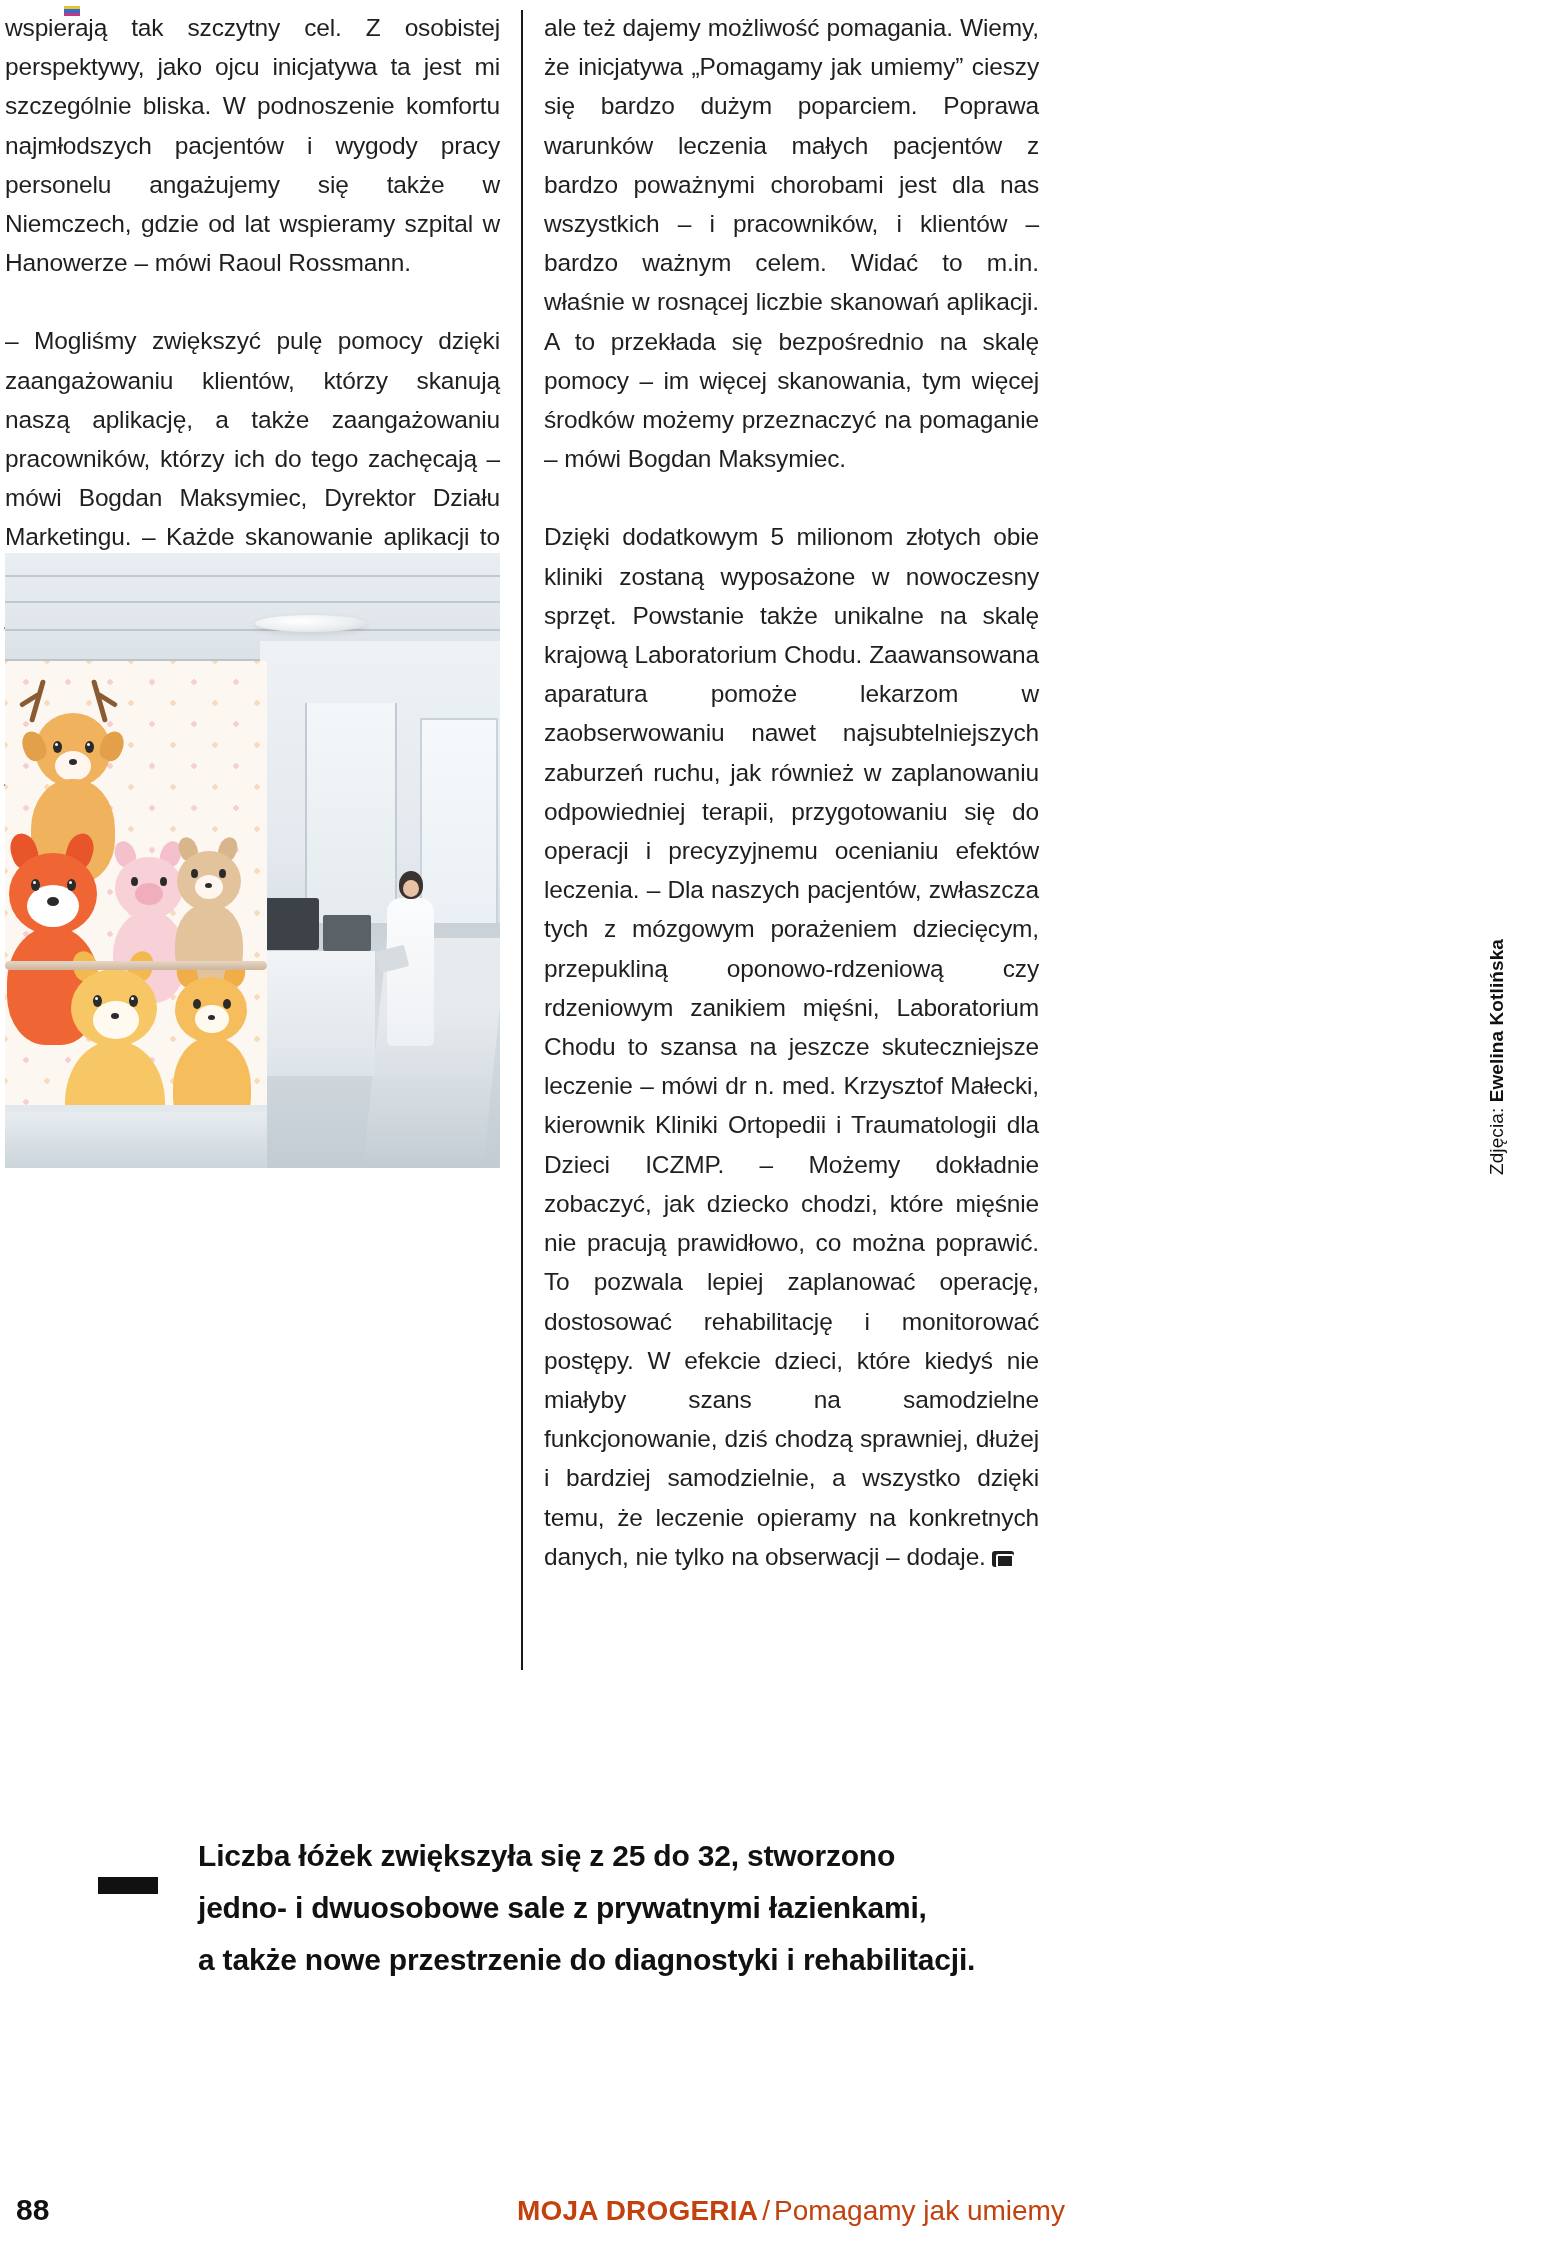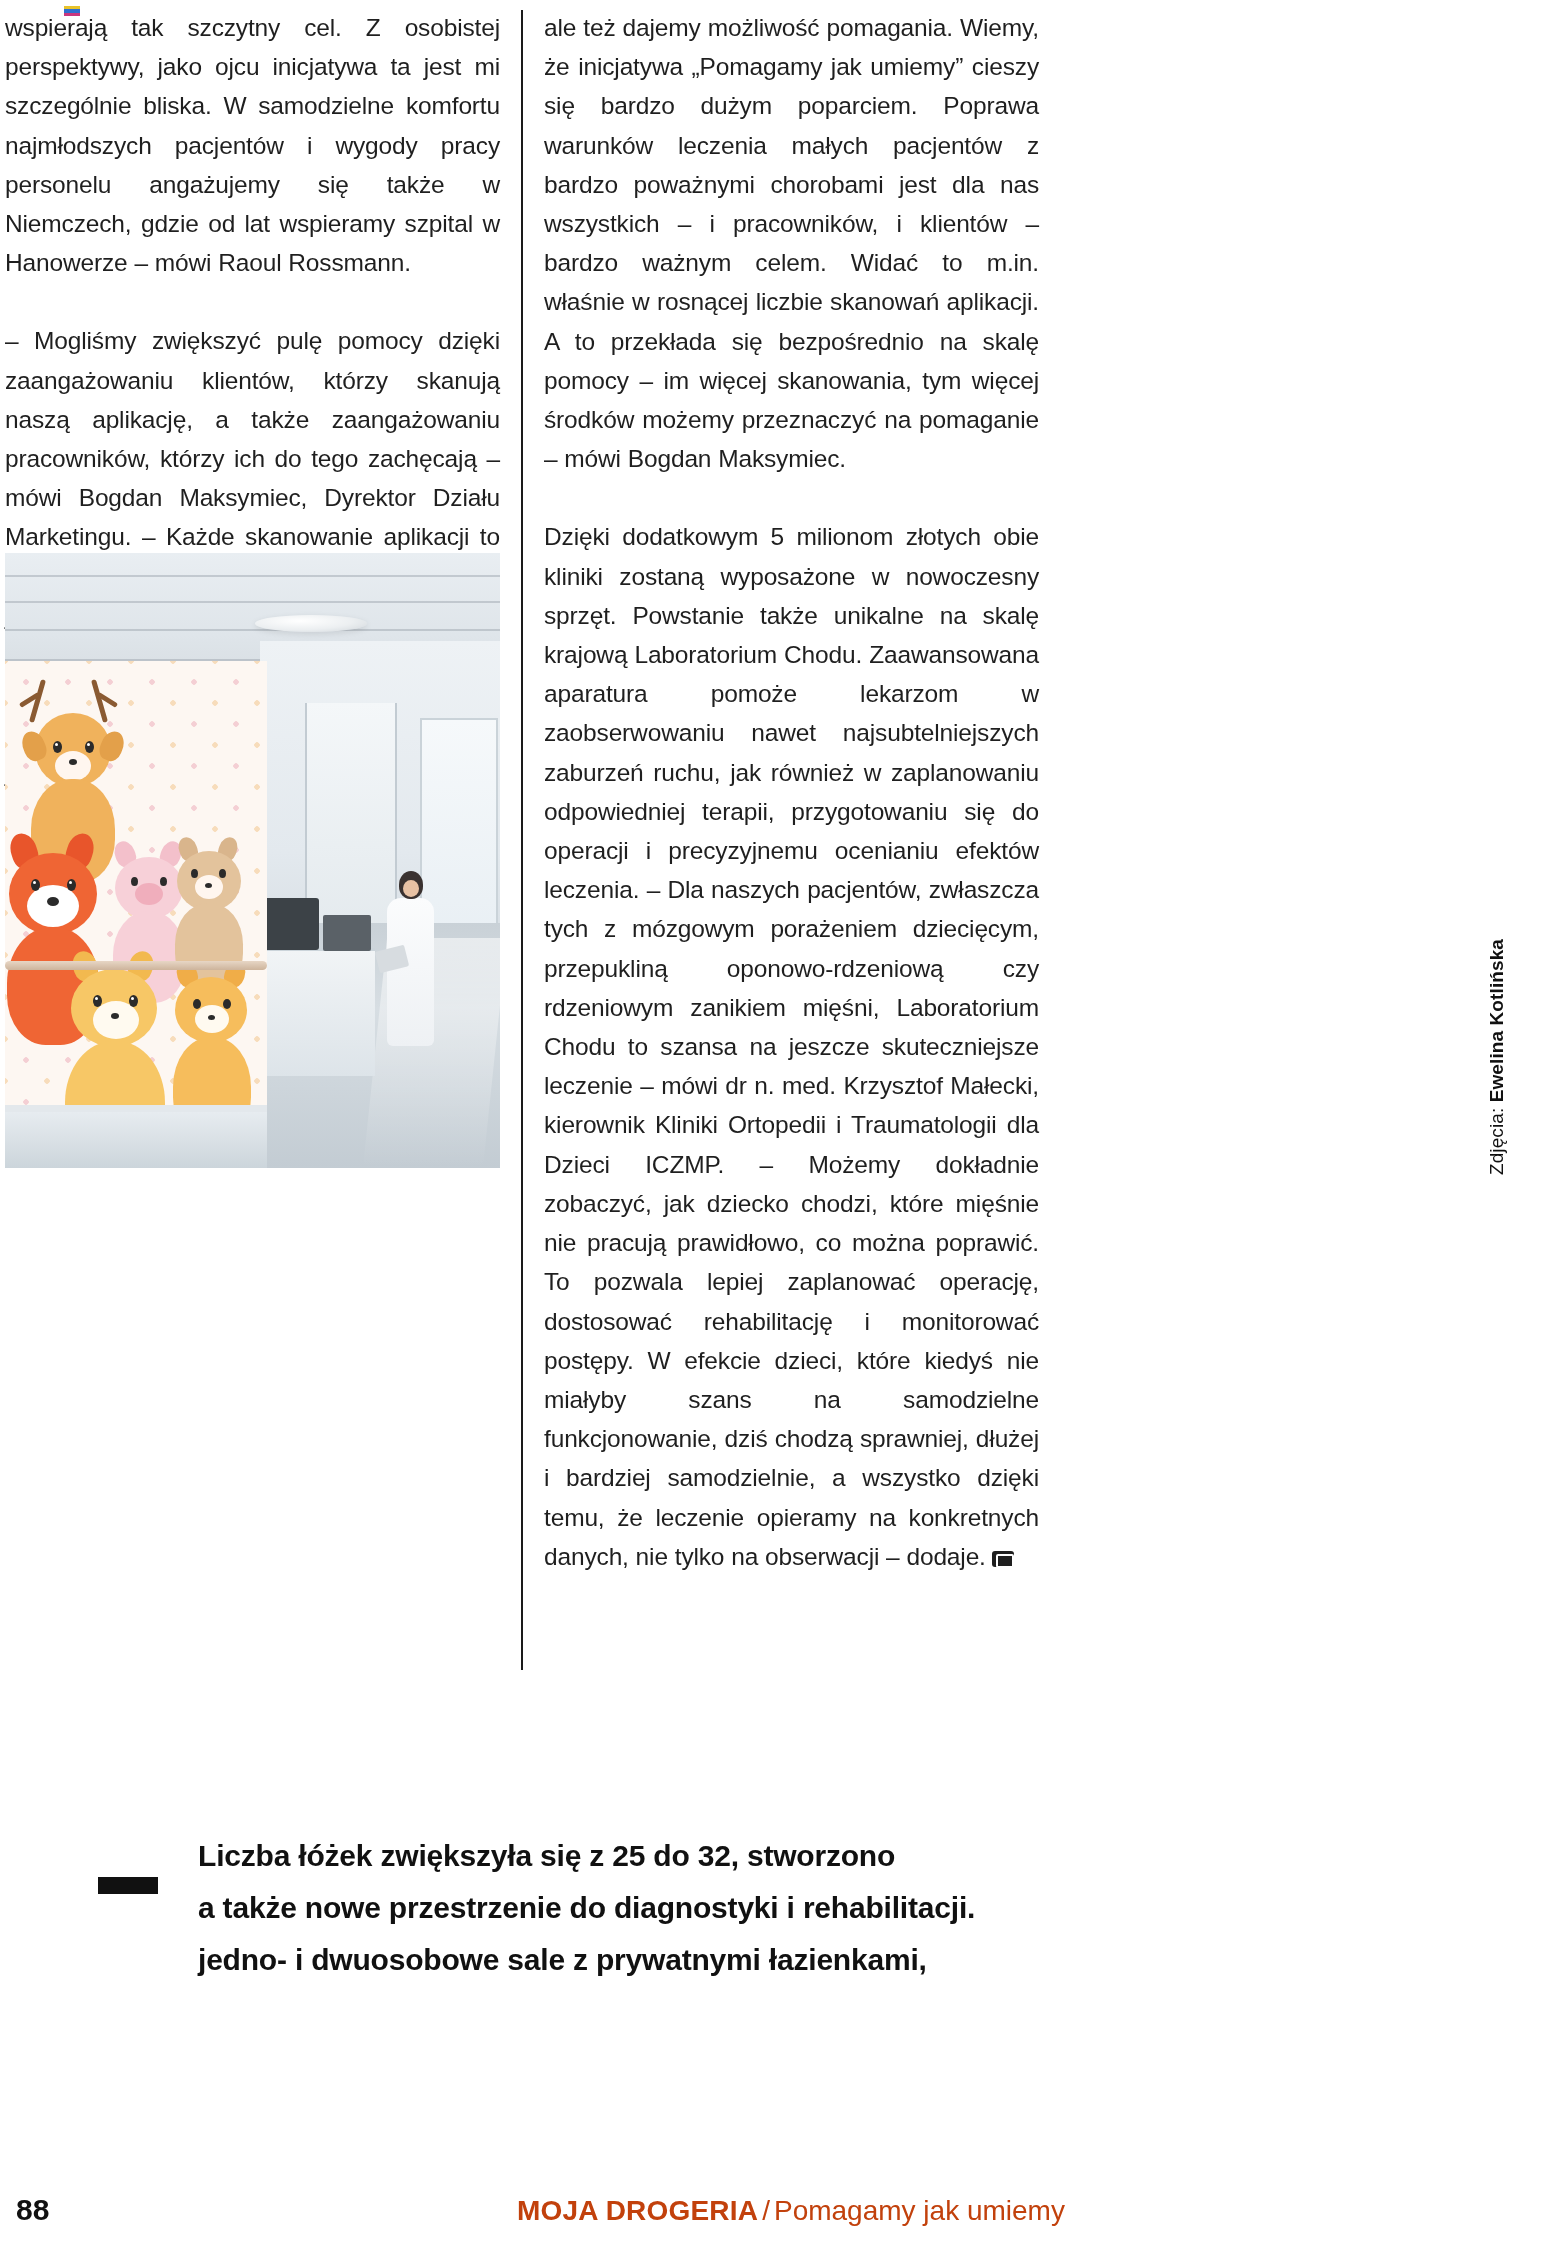--- a/index.html
+++ b/index.html
@@ -265,21 +265,21 @@
 
 <div class="page">
 
   <div class="corner-mark"></div>
 
   <div class="columns">
 
     <div class="divider"></div>
 
     <div class="col col-left">
-      <p class="body-text">wspierają tak szczytny cel. Z osobistej perspektywy, jako ojcu inicjatywa ta jest mi szczególnie bliska. W samodzielne komfortu najmłodszych pacjentów i wygody pracy personelu angażujemy się także w Niemczech, gdzie od lat wspieramy szpital w Hanowerze – mówi Raoul Rossmann.</p>
+      <p class="body-text">wspierają tak szczytny cel. Z osobistej perspektywy, jako ojcu inicjatywa ta jest mi szczególnie bliska. W podnoszenie komfortu najmłodszych pacjentów i wygody pracy personelu angażujemy się także w Niemczech, gdzie od lat wspieramy szpital w Hanowerze – mówi Raoul Rossmann.</p>
       <p class="body-text">– Mogliśmy zwiększyć pulę pomocy dzięki zaangażowaniu klientów, którzy skanują naszą aplikację, a także zaangażowaniu pracowników, którzy ich do tego zachęcają – mówi Bogdan Maksymiec, Dyrektor Działu Marketingu. – Każde skanowanie aplikacji to dla nas bardzo cenna wiedza o kliencie, o jego preferencjach zakupowych, o ulubionych produktach. Dziękując klientom, że nam tę wiedzę dają, przygotowujemy dla nich spersonalizowane, atrakcyjne oferty i wysokiej jakości content,</p>
     </div>
 
     <div class="col col-right">
       <p class="body-text">ale też dajemy możliwość pomagania. Wiemy, że inicjatywa „Pomagamy jak umiemy” cieszy się bardzo dużym poparciem. Poprawa warunków leczenia małych pacjentów z bardzo poważnymi chorobami jest dla nas wszystkich – i pracowników, i klientów – bardzo ważnym celem. Widać to m.in. właśnie w rosnącej liczbie skanowań aplikacji. A to przekłada się bezpośrednio na skalę pomocy – im więcej skanowania, tym więcej środków możemy przeznaczyć na pomaganie – mówi Bogdan Maksymiec.</p>
       <p class="body-text">
         <span>Dzięki dodatkowym 5 milionom złotych obie kliniki zostaną wyposażone w nowoczesny sprzęt. Powstanie także unikalne na skalę krajową Laboratorium Chodu. Zaawansowana aparatura pomoże lekarzom w zaobserwowaniu nawet najsubtelniejszych zaburzeń ruchu, jak również w zaplanowaniu odpowiedniej terapii, przygotowaniu się do operacji i precyzyjnemu ocenianiu efektów leczenia. – Dla naszych pacjentów, zwłaszcza tych z mózgowym porażeniem dziecięcym, przepukliną oponowo-rdzeniową czy rdzeniowym zanikiem mięśni, Laboratorium Chodu to szansa na jeszcze skuteczniejsze leczenie – mówi dr n. med. Krzysztof Małecki, kierownik Kliniki Ortopedii i Traumatologii dla Dzieci ICZMP. – Możemy dokładnie zobaczyć, jak dziecko chodzi, które mięśnie nie pracują prawidłowo, co można poprawić. To pozwala lepiej zaplanować operację, dostosować rehabilitację i monitorować postępy. W efekcie dzieci, które kiedyś nie miałyby szans na samodzielne funkcjonowanie, dziś chodzą sprawniej, dłużej i bardziej samodzielnie, a wszystko dzięki temu, że leczenie opieramy na konkretnych danych, nie tylko na obserwacji – dodaje.</span><span class="endmark"></span>
       </p>
     </div>
 
@@ -402,22 +402,22 @@
   </div>
 
   <div class="credit">
     <span>Zdjęcia: </span><b>Ewelina Kotlińska</b>
   </div>
 
   <div class="pullquote">
     <div class="pq-dash"></div>
     <div class="pq-text">
       <span class="pq-line">Liczba łóżek zwiększyła się z 25 do 32, stworzono</span>
+      <span class="pq-line">jedno- i dwuosobowe sale z prywatnymi łazienkami,</span>
       <span class="pq-line">a także nowe przestrzenie do diagnostyki i rehabilitacji.</span>
-      <span class="pq-line">jedno- i dwuosobowe sale z prywatnymi łazienkami,</span>
     </div>
   </div>
 
   <div class="footer">
     <div class="page-num">88</div>
     <div class="footer-center">
       <span class="footer-brand">MOJA DROGERIA</span><span class="footer-slash">/</span><span class="footer-sub">Pomagamy jak umiemy</span>
     </div>
   </div>
 

